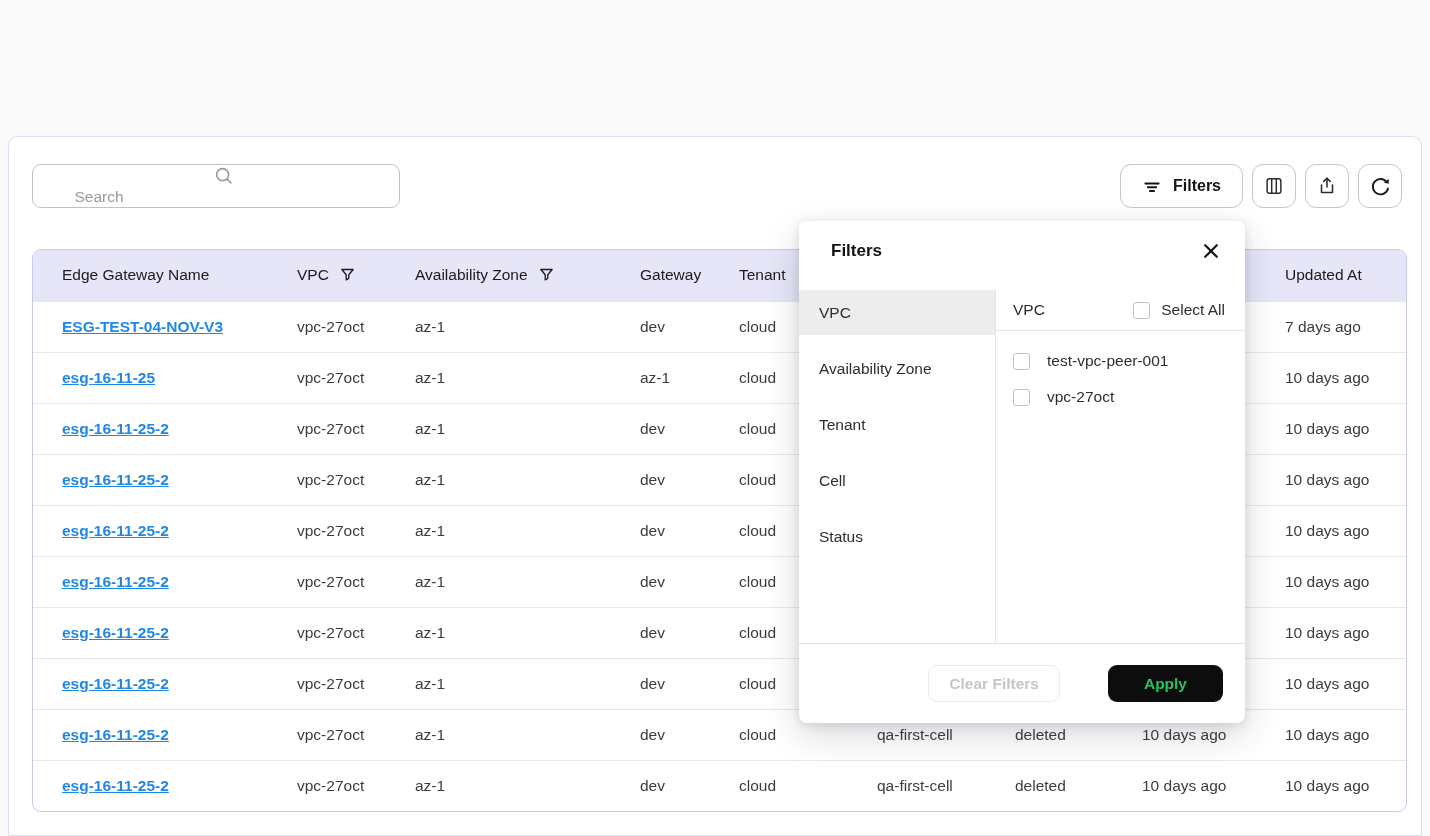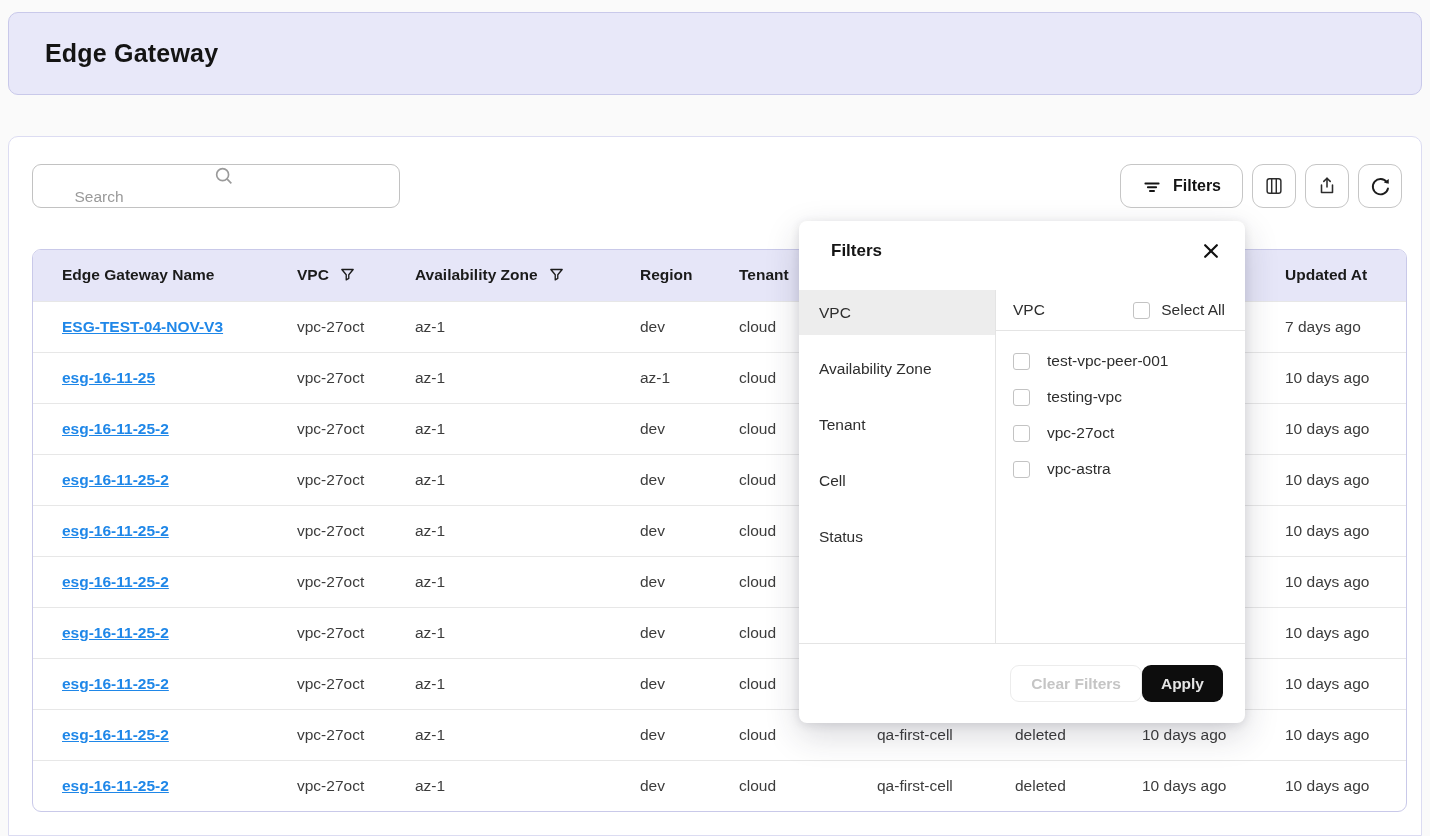--- a/index.html
+++ b/index.html
@@ -56,21 +56,21 @@
   }
 
   
   .table-wrap {
     position:absolute; left:23px; top:112px; width:1375px;
     border:1px solid #c9c9e9; border-radius:9px; overflow:hidden; background:#fff;
   }
   table { border-collapse:collapse; table-layout:fixed; width:1373px; }
   th {
     height:51px; background:#e6e6f8; text-align:left; padding:0 0 0 29px;
-    font-size:15.5px; font-weight:700; color:#1b1b1b; white-space:nowrap; overflow:hidden;
+    font-size:15.5px; font-weight:400; color:#1b1b1b; white-space:nowrap; overflow:hidden;
   }
   td {
     height:51px; border-top:1px solid #e7e7e7; padding:0 0 0 29px;
     font-size:15.5px; color:#3c3c3c; white-space:nowrap; overflow:hidden;
   }
   a.gw { color:#1f87e8; font-weight:700; text-decoration:underline; }
   .funnel { margin-left:10px; vertical-align:-3px; }
 
   
   .modal {
@@ -102,33 +102,31 @@
   .m-footer {
     height:80px; flex:none; border-top:1px solid #e4e4e4;
     display:flex; align-items:center; justify-content:flex-end; padding-right:22px;
   }
   .btn-clear {
     height:37px; padding:0 20px; border:1px solid #ececec; border-radius:9px;
     background:#fff; color:#c5c5c5; font-size:15.5px; font-weight:600; cursor:default;
     font-family:"Liberation Sans", sans-serif;
   }
   .btn-apply {
-    height:37px; padding:0 19px; border:0; border-radius:9px;
-    background:#0d0d0d; color:#e5e5e5; font-size:15.5px; font-weight:700; cursor:pointer;
-    font-family:"Liberation Sans", sans-serif;
+    height:37px; padding:0 36px; border:0; border-radius:9px;
+    background:#0d0d0d; color:#22c55e; font-size:15.5px; font-weight:700; cursor:pointer;
+    font-family:"Liberation Sans", sans-serif;
+    margin-left:48px;
   }
 </style>
 </head>
 <body>
 
 <div class="screen">
 
-  <div class="page-header">
-    <div class="page-title">Edge Gateway</div>
-  </div>
 
   <div class="card">
 
     <div class="search">
       <svg width="22" height="22" viewBox="0 0 24 24" fill="none" stroke="#9a9a9a" stroke-width="1.8">
         <circle cx="10.5" cy="10.5" r="6.5"></circle>
         <line x1="15.5" y1="15.5" x2="20" y2="20"></line>
       </svg>
       <input type="text" placeholder="Search" style="">
     </div>
@@ -179,21 +177,21 @@
           </colgroup>
         <thead>
             <tr id="header-row">
               <th><span>Edge Gateway Name</span></th>
               <th><span>VPC</span><svg class="funnel" width="17" height="17" viewBox="0 0 24 24" fill="none" stroke="#1b1b1b" stroke-width="1.9" stroke-linejoin="round">
                   <path d="M4 5h16l-6.2 7.3v5.3l-3.6 1.9v-7.2z"></path>
                 </svg></th>
               <th><span>Availability Zone</span><svg class="funnel" width="17" height="17" viewBox="0 0 24 24" fill="none" stroke="#1b1b1b" stroke-width="1.9" stroke-linejoin="round">
                   <path d="M4 5h16l-6.2 7.3v5.3l-3.6 1.9v-7.2z"></path>
                 </svg></th>
-              <th><span>Region</span></th>
+              <th><span>Gateway</span></th>
               <th><span>Tenant</span></th>
               <th><span>Cell</span></th>
               <th><span>Status</span></th>
               <th><span>Created At</span></th>
               <th><span>Updated At</span></th>
             </tr>
           </thead>
         <tbody id="table-body">
             <tr>
               <td><a class="gw" href="#">ESG-TEST-04-NOV-V3</a></td>
@@ -336,29 +334,21 @@
             <span>Select All</span>
           </span>
         </div>
         <div class="p-options" id="options-list">
             <div class="opt">
               <span class="cb"></span>
               <span>test-vpc-peer-001</span>
             </div>
             <div class="opt">
               <span class="cb"></span>
-              <span>testing-vpc</span>
-            </div>
-            <div class="opt">
-              <span class="cb"></span>
               <span>vpc-27oct</span>
-            </div>
-            <div class="opt">
-              <span class="cb"></span>
-              <span>vpc-astra</span>
             </div>
           </div>
       </div>
     </div>
     <div class="m-footer">
       <button class="btn-clear">Clear Filters</button>
       <button class="btn-apply">Apply</button>
     </div>
   </div>
 

